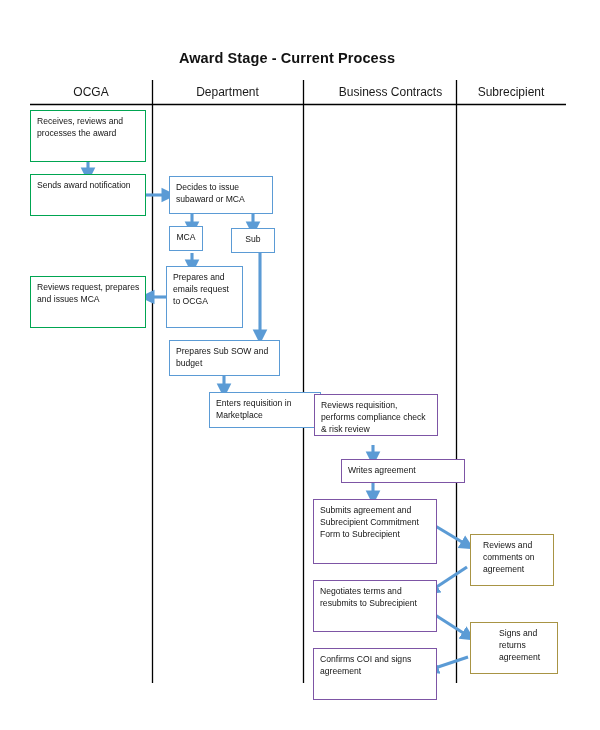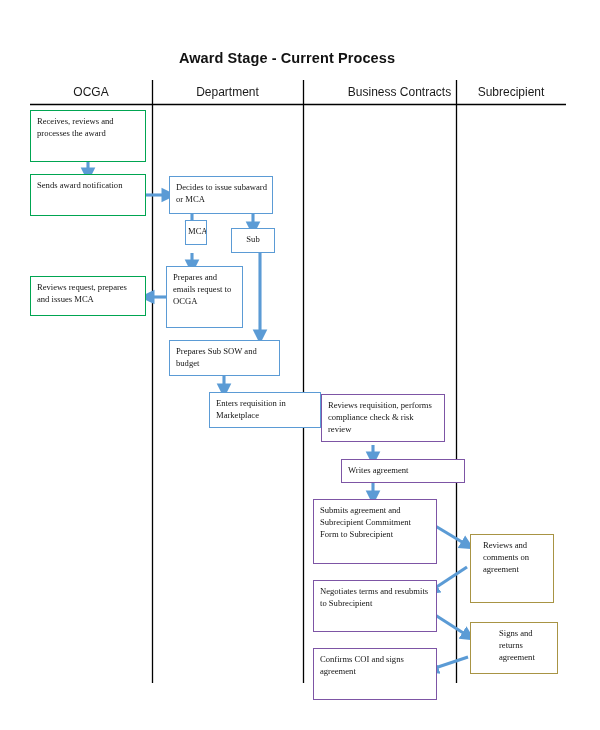--- a/index.html
+++ b/index.html
@@ -47,42 +47,41 @@
   .node {
     position: absolute;
     box-sizing: border-box;
     background: #ffffff;
     border: 1px solid #7b7b7b;
     font-size: 8.6px;
     line-height: 1.42;
     color: #141414;
     padding: 4px 5px 3px 6px;
     overflow: hidden;
-    font-family: Liberation Serif, serif;
   }
   .node.center {
     text-align: center;
     padding: 4px 2px;
   }
   .lane-ocga   { border-color: #00a551; }
   .lane-dept   { border-color: #5b9bd5; }
   .lane-bc     { border-color: #7d55a5; }
   .lane-sub    { border-color: #a89444; }
   svg line, svg polyline, svg path { shape-rendering: geometricPrecision; }
 </style>
 </head>
 <body>
 
 <div id="canvas">
 
   <div class="title">Award Stage - Current Process</div>
 
   <div class="colhead" style="left:30px; width:122px;">OCGA</div>
   <div class="colhead" style="left:152px; width:151px;">Department</div>
-  <div class="colhead" style="left:303px; width:153px;padding-left:20px;">Business Contracts</div>
+  <div class="colhead" style="left:294px; width:153px;padding-left:20px;">Business Contracts</div>
   <div class="colhead" style="left:456px; width:110px;">Subrecipient</div>
 
   <svg id="diagram" viewBox="0 0 600 730">
     <defs>
       <marker id="ah" markerWidth="5.2" markerHeight="5.2" refX="2.1" refY="2.6" orient="auto">
         <path d="M0,0.25 L4.8,2.6 L0,4.95 Z" fill="#5b9bd5"></path>
       </marker>
     </defs>
 
     <g>
@@ -126,41 +125,41 @@
       <line x1="432" y1="613" x2="468" y2="636" marker-end="url(#ah)"></line>
 
       <line x1="468" y1="657" x2="432" y2="669" marker-end="url(#ah)"></line>
     </g>
   </svg>
 
   <div class="node lane-ocga" style="left:30px; top:110px; width:116px; height:52px;">Receives, reviews and processes the award</div>
 
   <div class="node lane-ocga" style="left:30px; top:174px; width:116px; height:42px;">Sends award notification</div>
 
-  <div class="node lane-ocga" style="left:30px; top:276px; width:116px; height:40px;">Reviews request, prepares and issues MCA</div>
+  <div class="node lane-ocga" style="left:30px; top:276px; width:116px; height:52px;">Reviews request, prepares and issues MCA</div>
 
   <div class="node lane-dept" style="left:169px; top:176px; width:104px; height:38px;">Decides to issue subaward or MCA</div>
 
-  <div class="node lane-dept center" style="left:169px; top:220px; width:22px; height:25px;margin-left:16px;">MCA</div>
+  <div class="node lane-dept center" style="left:169px; top:226px; width:34px; height:25px;">MCA</div>
 
   <div class="node lane-dept center" style="left:231px; top:228px; width:44px; height:25px;">Sub</div>
 
   <div class="node lane-dept" style="left:166px; top:266px; width:77px; height:62px;">Prepares and emails request to OCGA</div>
 
   <div class="node lane-dept" style="left:169px; top:340px; width:111px; height:36px;">Prepares Sub SOW and budget</div>
 
   <div class="node lane-dept" style="left:169px; top:392px; width:112px; height:36px;margin-left:40px;">Enters requisition in Marketplace</div>
 
-  <div class="node lane-bc" style="left:321px; top:394px; width:124px; height:48px;">Reviews requisition, performs compliance check &amp; risk review</div>
+  <div class="node lane-bc" style="left:314px; top:394px; width:124px; height:42px;">Reviews requisition, performs compliance check &amp; risk review</div>
 
   <div class="node lane-bc" style="left:313px; top:459px; width:124px; height:24px;margin-left:28px;">Writes agreement</div>
 
   <div class="node lane-bc" style="left:313px; top:499px; width:124px; height:65px;">Submits agreement and Subrecipient Commitment Form to Subrecipient</div>
 
   <div class="node lane-bc" style="left:313px; top:580px; width:124px; height:52px;">Negotiates terms and resubmits to Subrecipient</div>
 
   <div class="node lane-bc" style="left:313px; top:648px; width:124px; height:52px;">Confirms COI and signs agreement</div>
 
-  <div class="node lane-sub" style="left:470px; top:534px; width:84px; height:69px;padding-left:12px;">Reviews and comments on agreement</div>
+  <div class="node lane-sub" style="left:470px; top:534px; width:84px; height:52px;padding-left:12px;">Reviews and comments on agreement</div>
 
   <div class="node lane-sub" style="left:470px; top:622px; width:88px; height:52px;padding-left:28px;">Signs and returns agreement</div>
 
 </div>
 
 </body></html>

